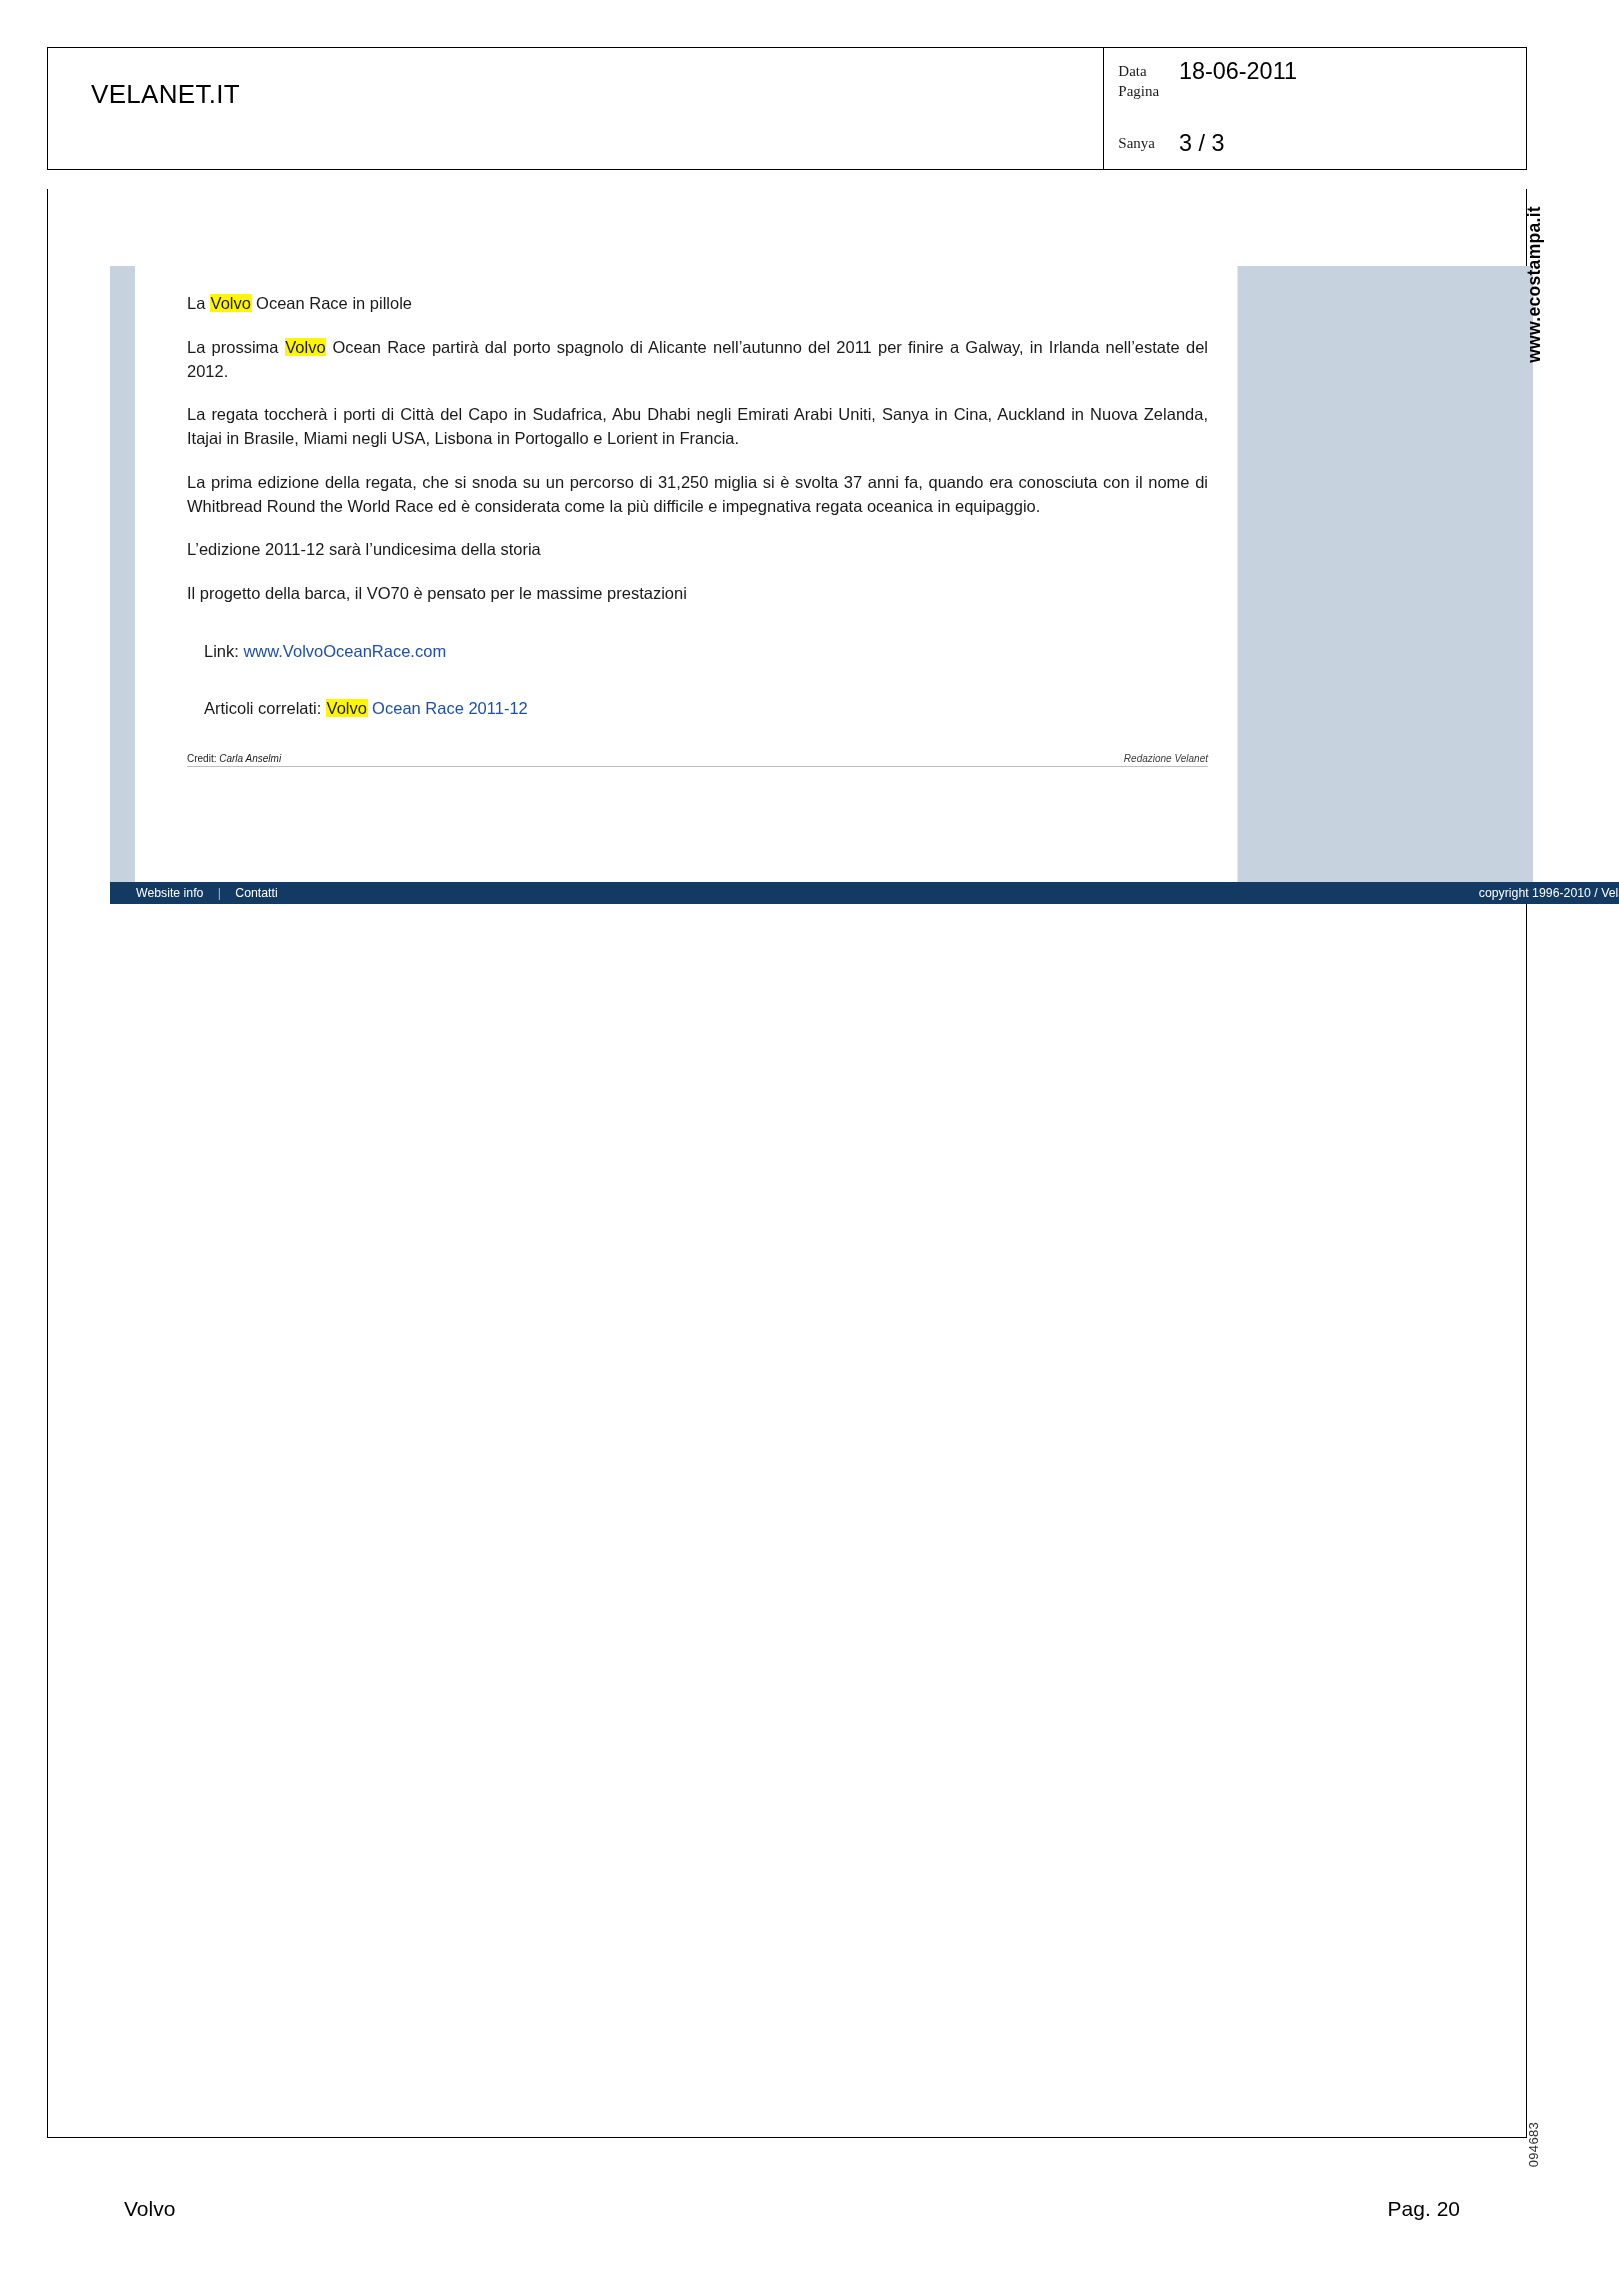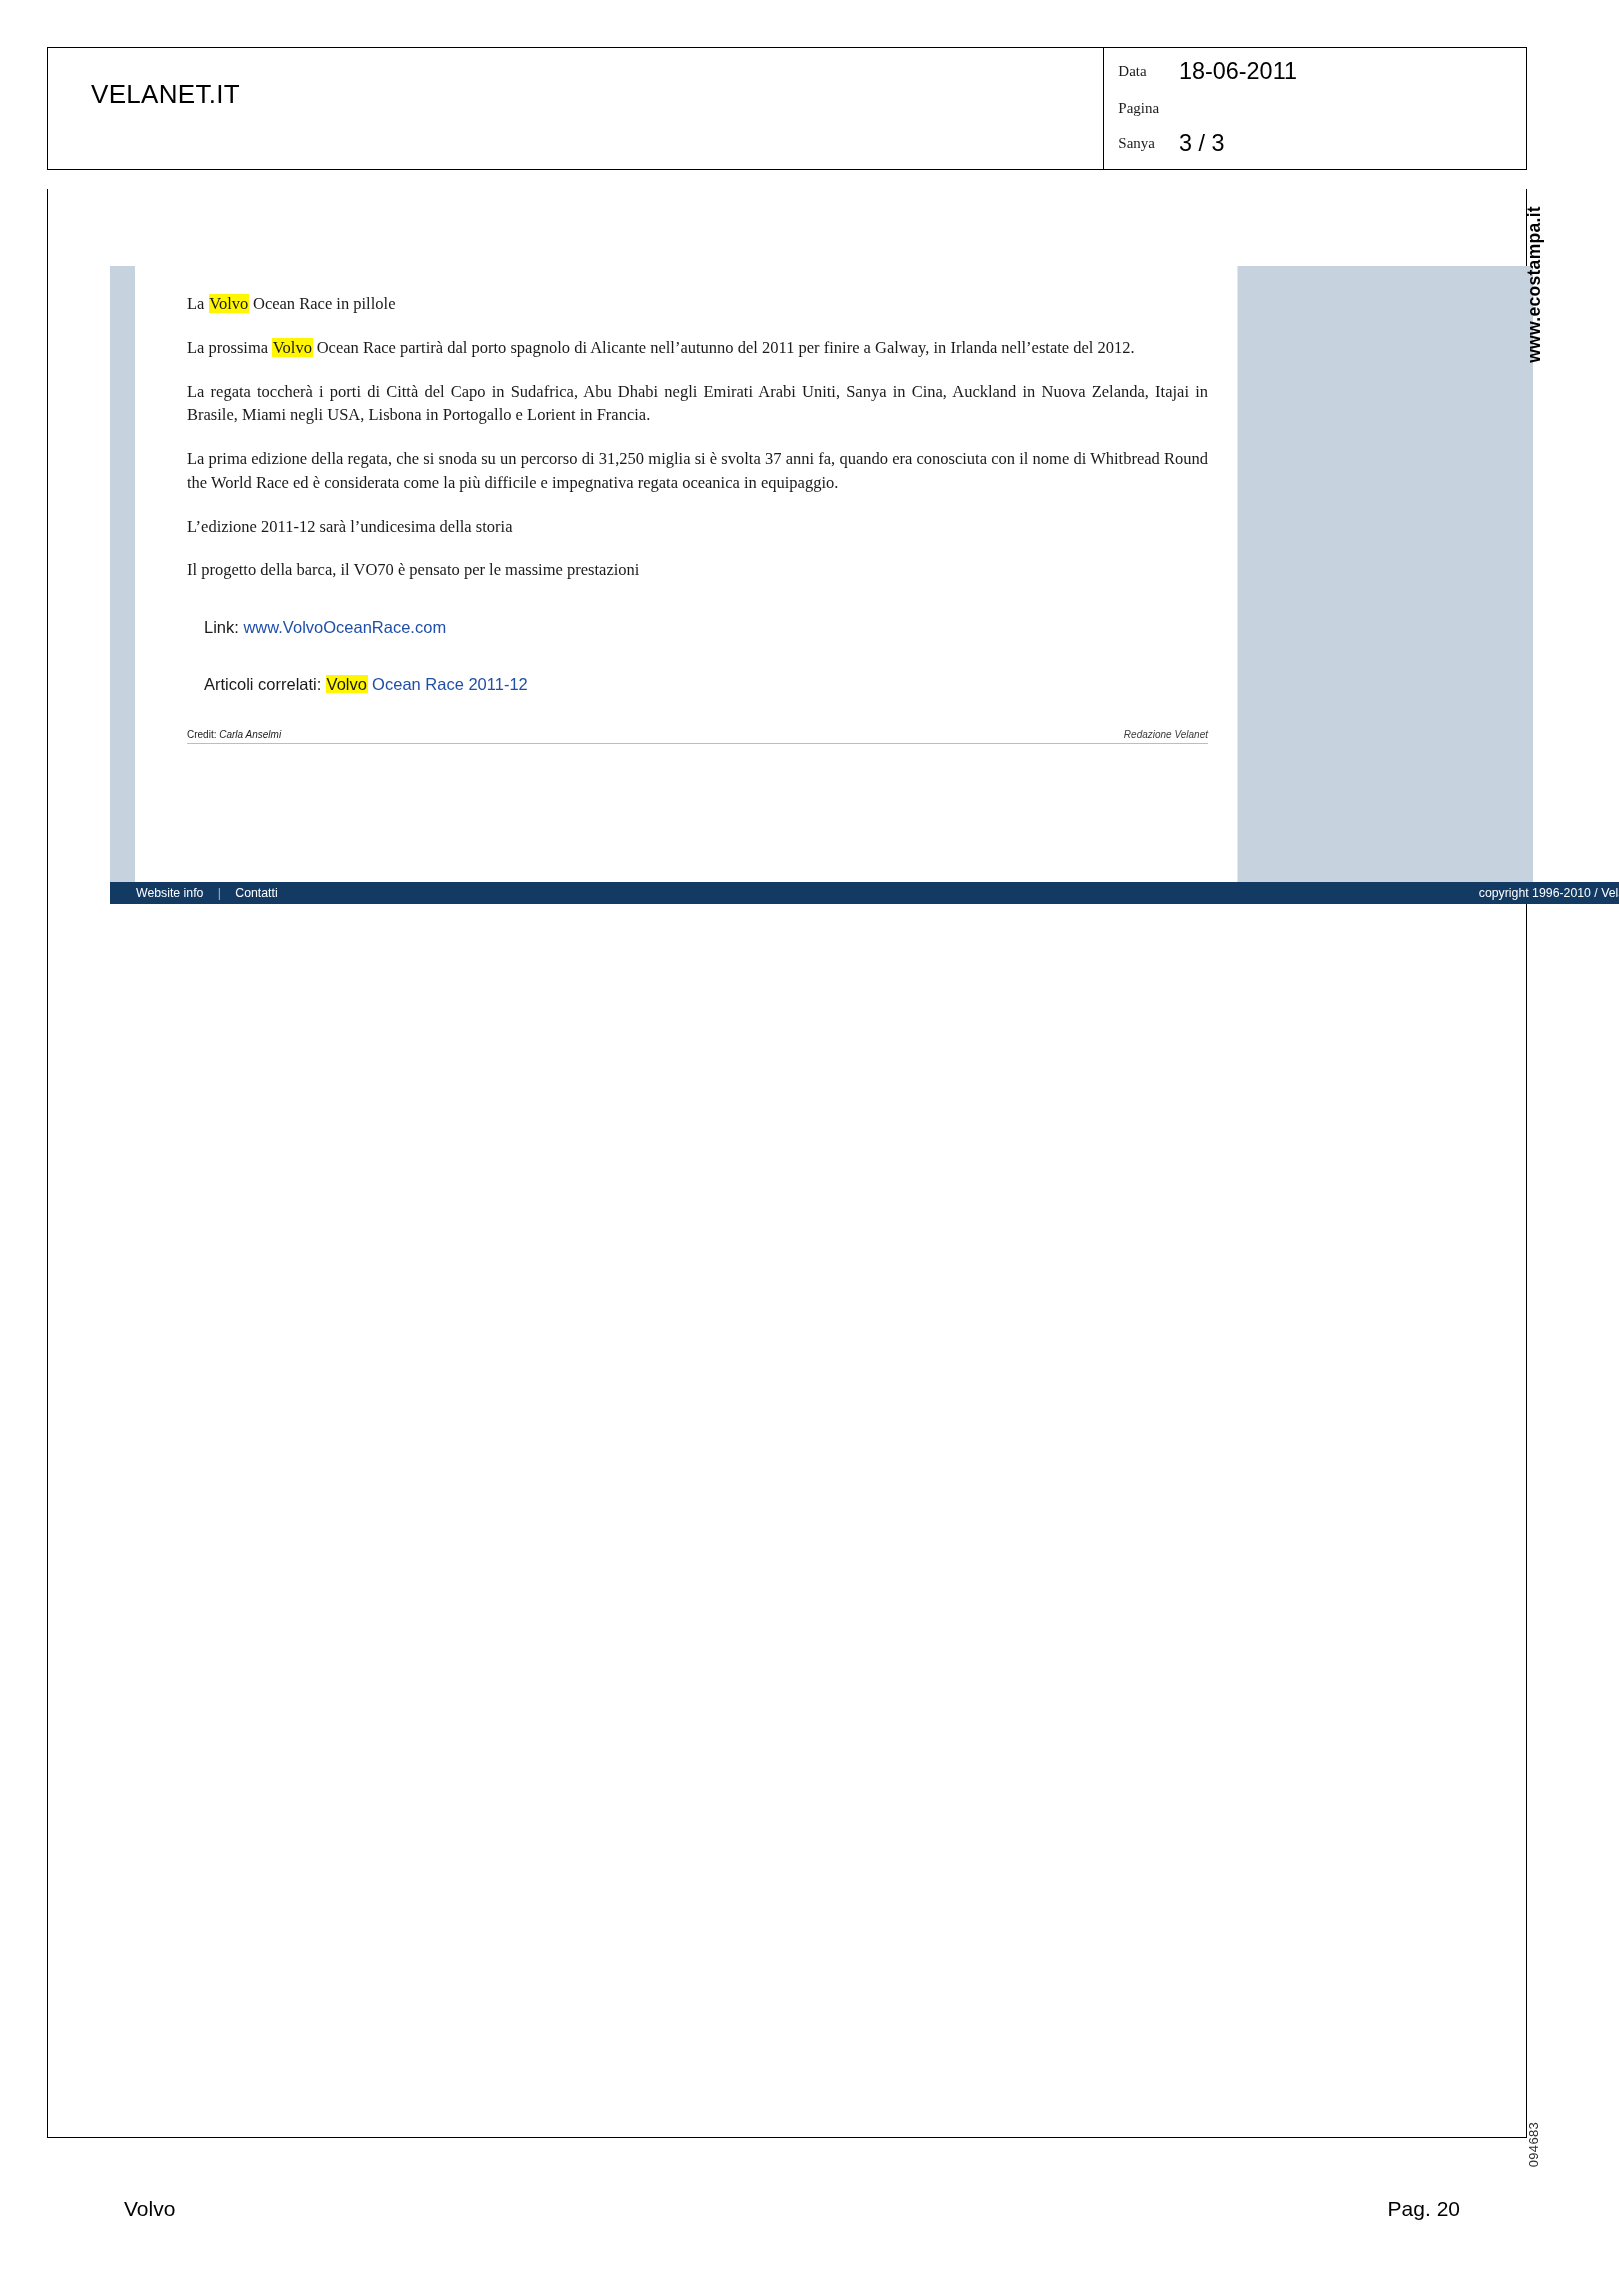--- a/index.html
+++ b/index.html
@@ -53,21 +53,21 @@
   }
   .meta-row {
     position: absolute;
     left: 0;
     width: 100%;
     height: 27px;
     display: flex;
     align-items: center;
   }
   .meta-row.r1 { top: 10.4px; }
-  .meta-row.r2 { top: 47px; }
+  .meta-row.r2 { top: 30px; }
   .meta-row.r3 { top: 82px; }
   .meta-label {
     width: 75px;
     padding-left: 14.3px;
     font-size: 15px;
     color: #1b1b1b;
     font-family: Liberation Serif, serif;
   }
   .meta-value {
     font-size: 23.4px;
@@ -156,21 +156,21 @@
     height: 616px;
     padding: 19.5px 30px 0 52px;
   }
 
   .para {
     font-size: 16.5px;
     line-height: 1.44;
     color: #1a1a1a;
     margin: 0 0 20px 0;
     text-align: justify;
-    font-family: Liberation Serif, serif;
+    font-family: Liberation Sans, sans-serif;
   }
   .para.first { margin-top: 6.5px; }
   .hl {
     background: #fff600;
     padding: 0 0.6px;
   }
 
   .link-row {
     margin: 36px 0 0 17px;
     font-size: 16.5px;

